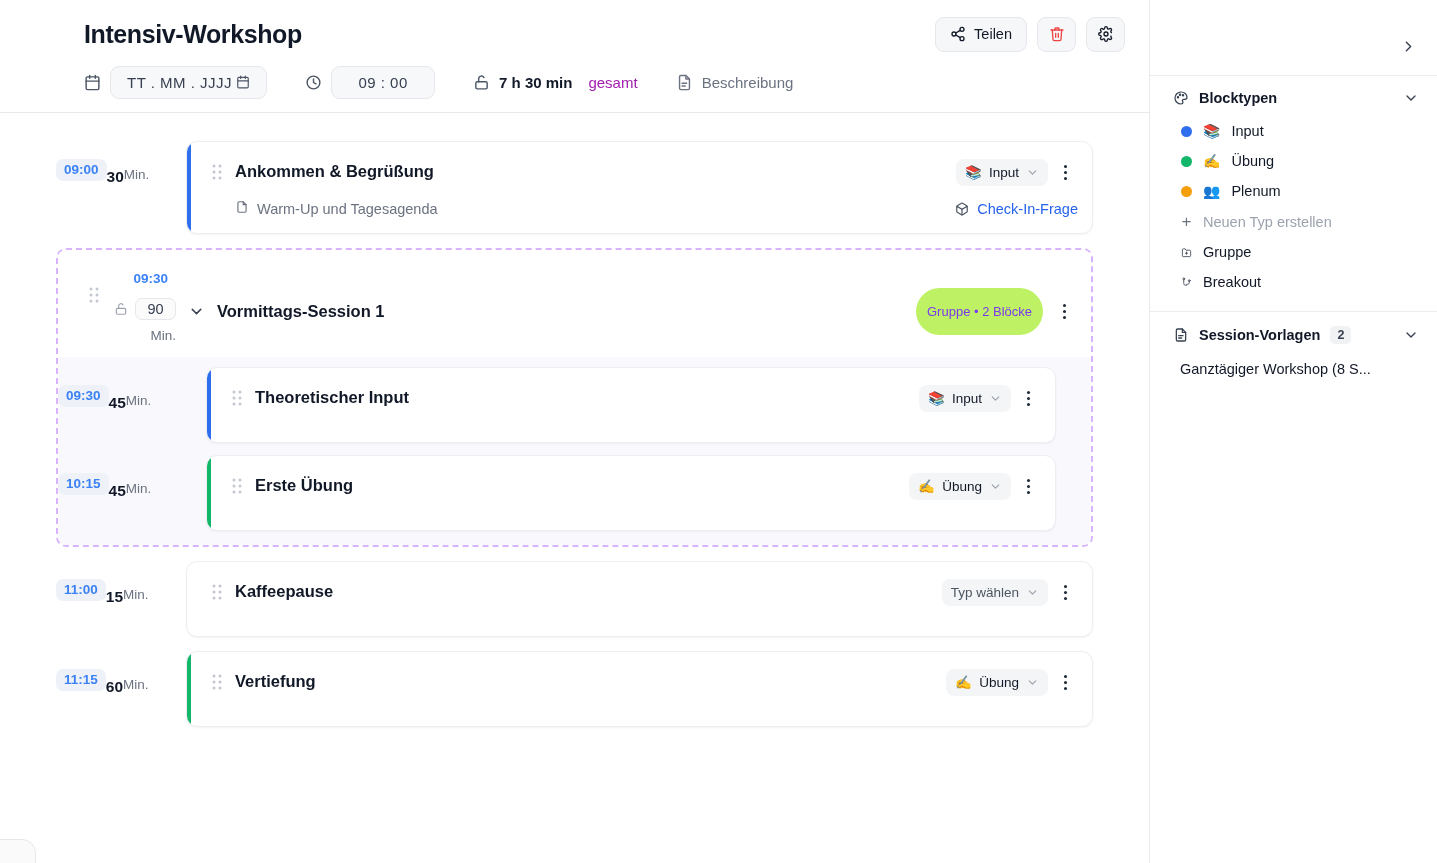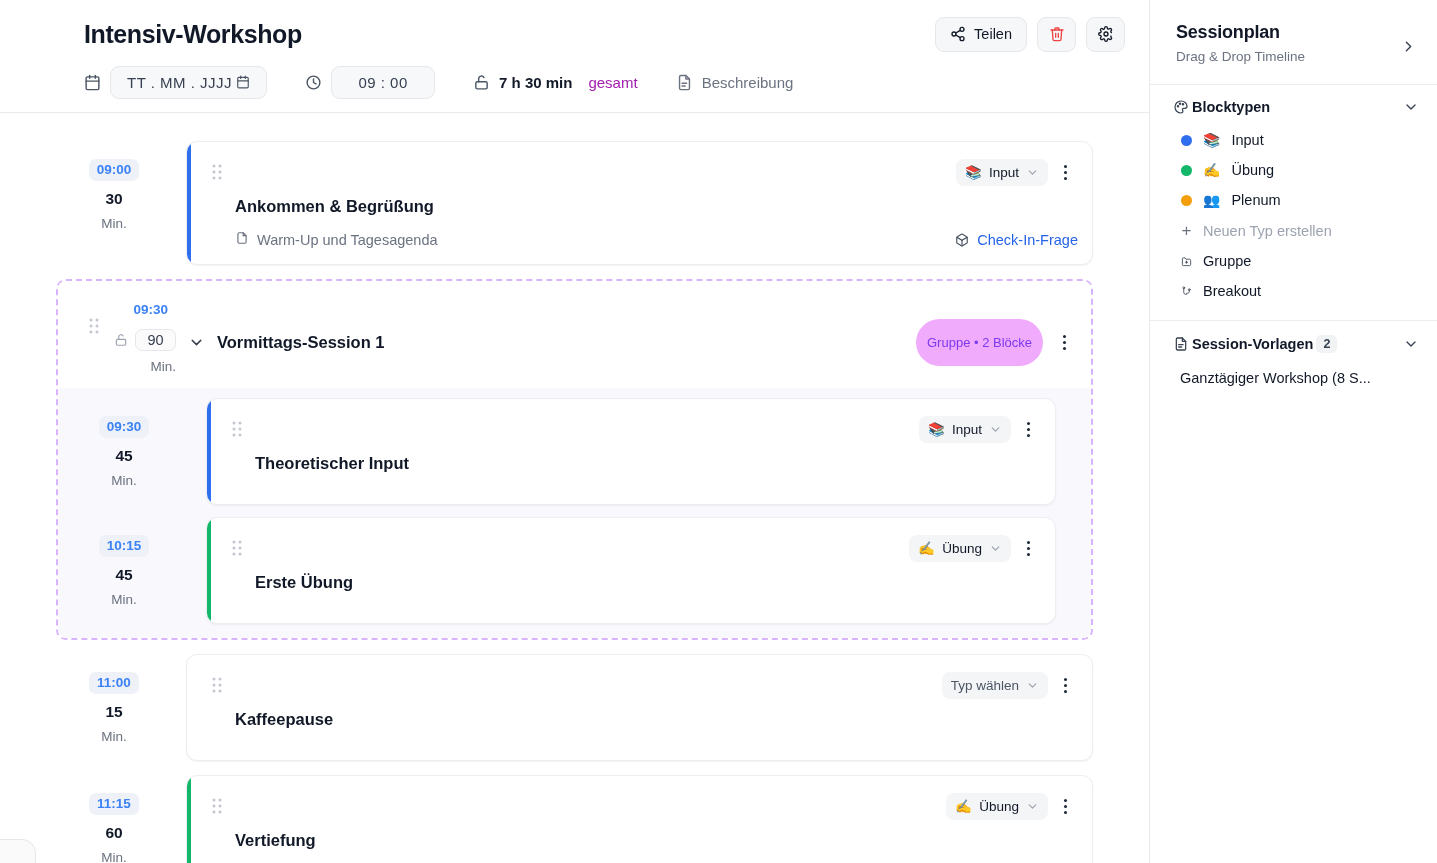--- a/index.html
+++ b/index.html
@@ -46,41 +46,41 @@
   .meta-strong { font-size: 15px; font-weight: 700; color: #111827; }
   .meta-muted { font-size: 15px; color: #a21caf; margin-left: 7px; }
   .meta-link { font-size: 15px; color: #6b7280; cursor: pointer; }
 
   
   .timeline { flex: 1 1 auto; overflow: hidden; padding: 28px 56px 0 56px; position: relative; }
 
   .row { display: flex; align-items: stretch; }
   .time-col {
     width: 130px; flex: 0 0 130px; padding-top: 18px;
-    display: flex; flex-direction: column; align-items: center; padding-right: 14px;
+    display: flex; align-items: flex-start; padding-right: 14px;
   }
   .time-badge {
     background: #eef1f7; color: #3b82f6; font-size: 13.5px; font-weight: 600;
     border-radius: 7px; padding: 2px 8px; line-height: 18px;
   }
   .time-badge.plain { background: transparent; }
   .dur-num { font-size: 15.5px; font-weight: 700; color: #111827; margin-top: 9px; }
   .dur-unit { font-size: 13.5px; color: #6b7280; margin-top: 8px; }
 
   .card {
     flex: 1 1 auto; background: #ffffff; border: 1px solid #eceef1;
     border-radius: 11px; position: relative; overflow: hidden;
     box-shadow: 0 1px 2px rgba(16,24,40,.05);
     display: flex; flex-direction: column;
   }
   .card .accent { position: absolute; left: 0; top: 0; bottom: 0; width: 4px; }
   .card-inner { padding: 16px 14px 16px 24px; flex:1 1 auto; display:flex; flex-direction:column;}
   .card-top { display: flex; align-items: flex-start; }
   .grip { width: 14px; color: #c2c7d0; margin-top: 5px; margin-right: 10px; cursor: grab; flex:0 0 auto;}
-  .block-title { font-size: 16.5px; font-weight: 600; color: #111827; line-height: 22px; padding-top:2px;margin-top:35px;}
+  .block-title { font-size: 16.5px; font-weight: 600; color: #111827; line-height: 22px; padding-top:2px;}
   .card-right { margin-left: auto; display: flex; align-items: center; gap: 4px; }
   .type-chip {
     background: #f4f5f7; border-radius: 8px; height: 27px; display: inline-flex;
     align-items: center; gap: 7px; padding: 0 9px 0 9px; font-size: 13.5px; color: #111827;
     cursor: pointer; white-space: nowrap;
   }
   .type-chip .emo { font-size: 13.5px; }
   .type-chip.empty { color: #4b5563; }
   .chev { color: #9ca3af; display:flex; }
   .kebab { width: 26px; height: 28px; display: inline-flex; align-items: center; justify-content: center; cursor: pointer; color:#111827;}
@@ -107,21 +107,21 @@
   .lock-ic { color: #9ca3af; display:flex; }
   .dur-input {
     border: 1px solid #e5e7eb; border-radius: 7px; background: #fbfbfc; font-size: 14.5px;
     color: #374151; padding: 2px 11px; min-width: 41px; text-align: center; cursor: text;
   }
   .group-main { flex: 1 1 auto; display: flex; align-items: center; padding: 30px 14px 0 0; }
   .caret { color: #374151; margin-right: 12px; display:flex; cursor:pointer;}
   .group-title { font-size: 16.5px; font-weight: 600; color: #111827; }
   .group-right { margin-left: auto; display: flex; align-items: center; gap: 8px; }
   .group-chip {
-    background: #f0abfc; color: #7c3aed; font-size: 13px; font-weight: 500;
+    background: #bef264; color: #7c3aed; font-size: 13px; font-weight: 500;
     border-radius: 999px; padding: 16px 11px;
   }
   .group-body { background: #f9f8fd; padding: 10px 0 14px 0; }
   .group-body .row { padding-right: 0; }
   .group-body .time-col { width: 148px; flex: 0 0 148px; padding-right: 16px; }
   .group-body .card { margin-right: 35px; }
 
   .block-space { height: 14px; }
   .child-space { height: 12px; }
 
@@ -131,21 +131,21 @@
   }
 
   
   .sidebar { width: 288px; flex: 0 0 288px; border-left: 1px solid #e8eaed; background: #ffffff; height: 863px; display:flex; flex-direction:column;}
   .sb-header { padding: 22px 20px 20px 26px; display: flex; align-items: flex-start; border-bottom: 1px solid #ececf0; }
   .sb-title { font-size: 18px; font-weight: 700; color: #111827; letter-spacing: -.2px; }
   .sb-sub { font-size: 13.5px; color: #6b7280; margin-top: 6px; }
   .sb-header-chev { margin-left: auto; margin-top: 16px; color: #374151; cursor:pointer; display:flex;}
   .sb-section { border-bottom: 1px solid #ececf0; padding: 14px 18px 14px 22px; }
   .sb-section.last { border-bottom: none; }
-  .sb-sec-head { display: flex; align-items: center; gap: 3px; cursor: pointer; }
+  .sb-sec-head { display: flex; align-items: center; gap: 10px; cursor: pointer; }
   .sb-sec-ic { color: #374151; display: flex; width:17px; justify-content:center;}
   .sb-sec-label { font-size: 14.5px; font-weight: 600; color: #111827; }
   .sb-count { background: #f1f2f4; color: #374151; font-size: 12.5px; border-radius: 5px; padding: 2px 7px; font-weight:600;}
   .sb-sec-chev { margin-left: auto; color: #374151; display:flex; }
   .type-list { margin-top: 10px; }
   .type-row { display: flex; align-items: center; gap: 11px; padding: 7px 0 7px 9px; cursor: pointer; }
   .dot-lg { width: 11px; height: 11px; border-radius: 50%; flex:0 0 auto;}
   .type-emo { font-size: 14px; }
   .type-name { font-size: 14.5px; color: #111827; }
   .type-row.muted .type-name { color: #9ca3af; }
@@ -576,24 +576,20 @@
           </div>
         </div>
       </div>
 
       <div class="ghost-corner"></div>
     </div>
   </div>
 
   <div class="sidebar">
     <div class="sb-header">
-      <div>
-        <div class="sb-title">Sessionplan</div>
-        <div class="sb-sub">Drag &amp; Drop Timeline</div>
-      </div>
       <span class="sb-header-chev">
         <svg width="17" height="17" viewBox="0 0 24 24" fill="none" stroke="#374151" stroke-width="2" stroke-linecap="round" stroke-linejoin="round">
             <polyline points="9 18 15 12 9 6"></polyline>
           </svg>
       </span>
     </div>
 
     <div class="sb-section">
       <div class="sb-sec-head">
         <span class="sb-sec-ic">

